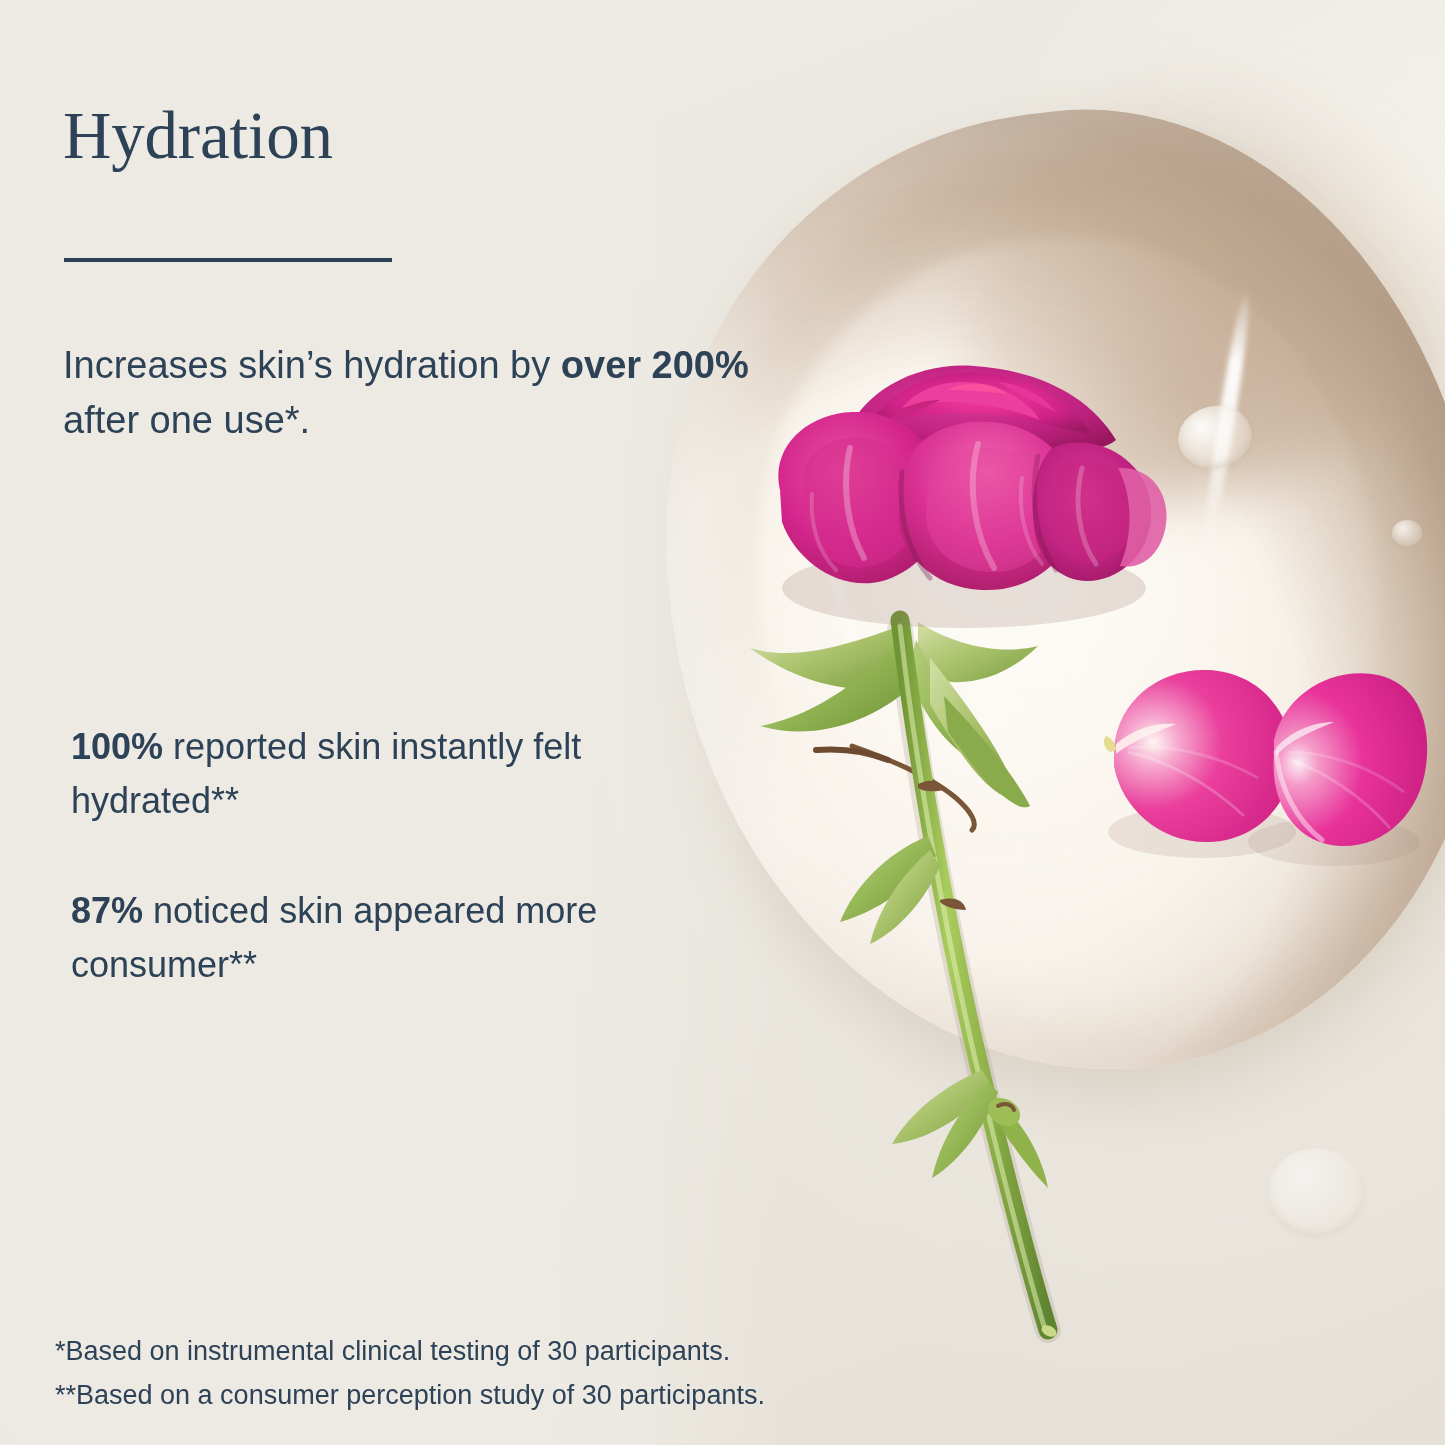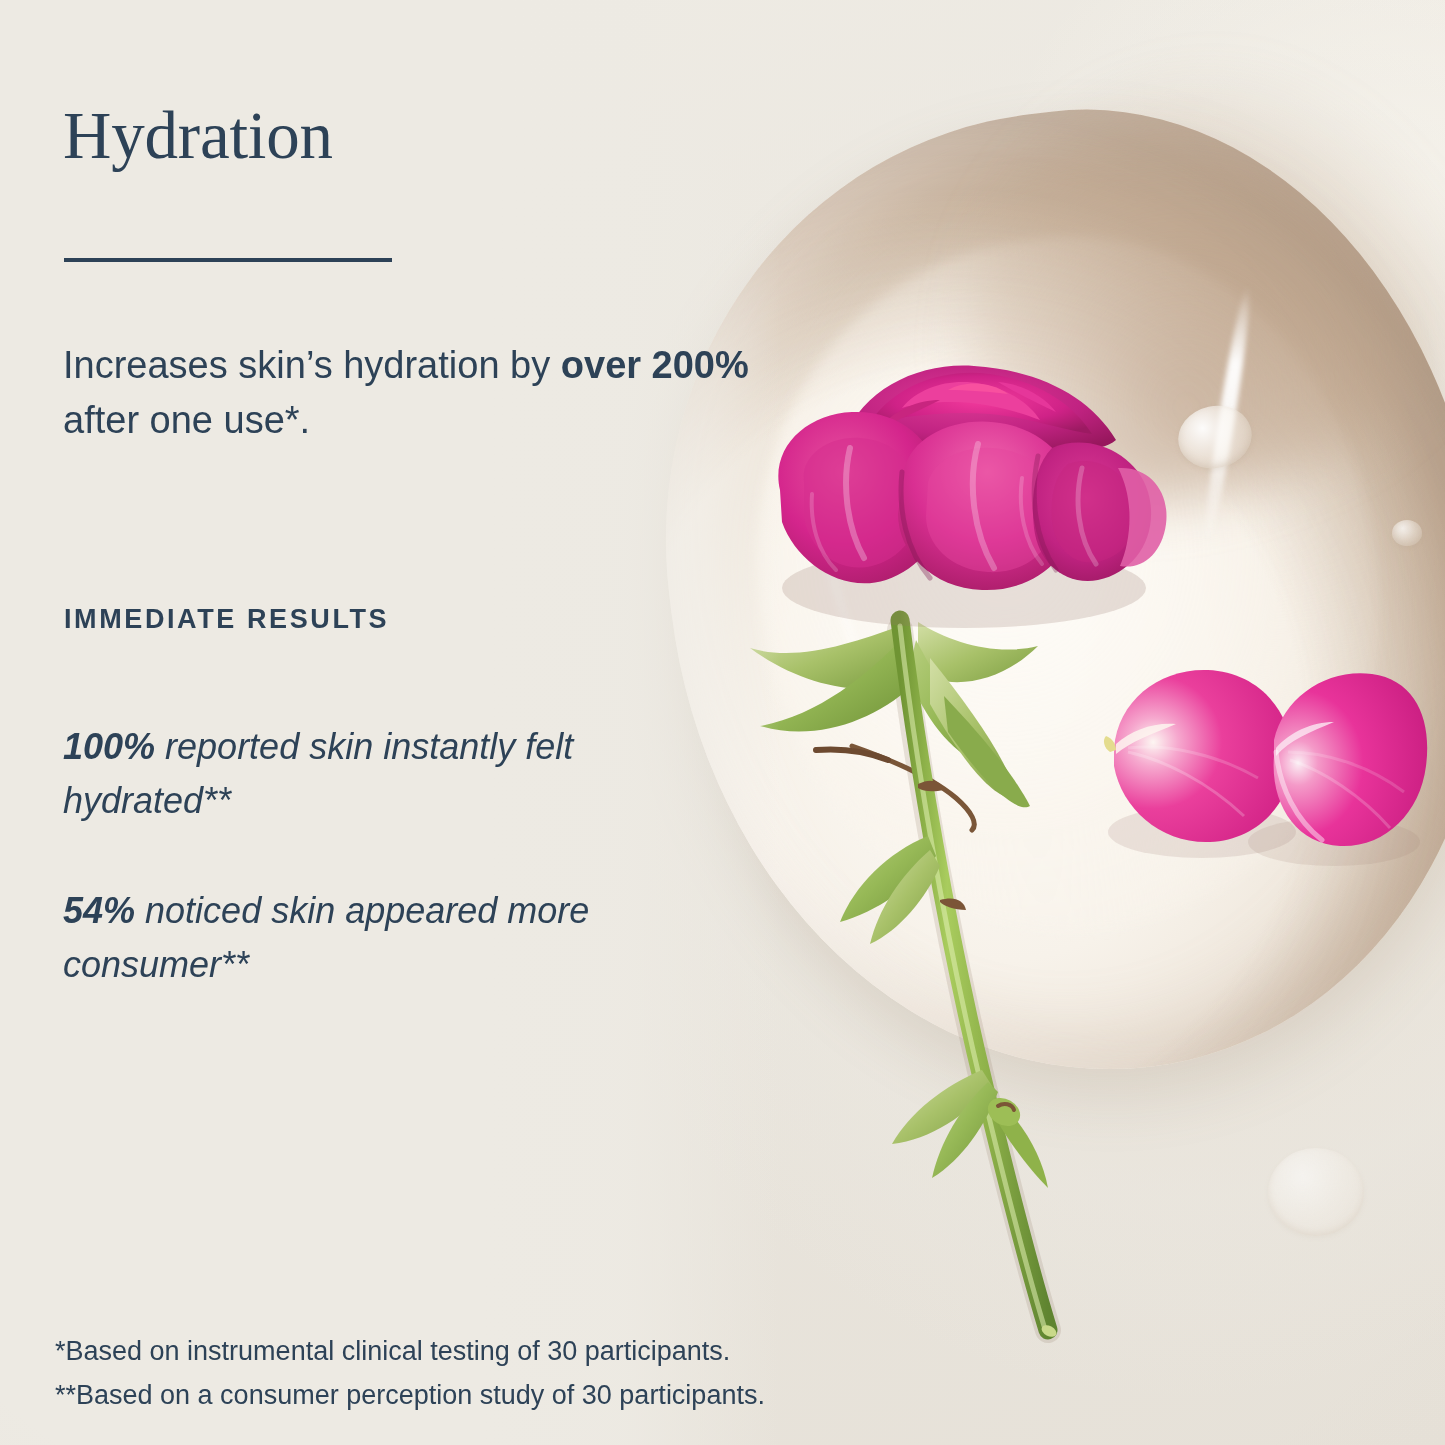--- a/index.html
+++ b/index.html
@@ -210,24 +210,23 @@
     left: 64px;
     top: 604px;
     font-size: 27px;
     font-weight: 700;
     letter-spacing: 2.6px;
     color: #2d4257;
   }
 
   .stats {
     position: absolute;
-    left: 63px;
+    left: 71px;
     top: 684px;
     width: 660px;
-    font-style: italic;
   }
   .stat {
     font-size: 36px;
     line-height: 1.5;
     color: #2d4257;
     font-weight: 400;
     margin-bottom: 56px;
   }
   .stat:last-child { margin-bottom: 0; }
   .stat b { font-weight: 700; }
@@ -417,25 +416,24 @@
   </div>
 
   <div class="content">
 
     <h1 class="title"><span>Hydration</span><br></h1>
 
     <div class="rule"></div>
 
     <p class="subhead"><span>Increases skin’s hydration by </span><b>over 200%</b><span> after one use*.</span></p>
 
-    <div class="section-label">IMMEDIATE RESULTS</div>
 
     <div class="stats">
       <p class="stat"><b>100%</b><span> reported skin instantly felt hydrated**</span></p>
-      <p class="stat"><b>54%</b><span> noticed skin appeared more consumer**</span></p>
+      <p class="stat"><b>87%</b><span> noticed skin appeared more consumer**</span></p>
     </div>
 
     <div class="footnotes">
       <div>*Based on instrumental clinical testing of 30 participants.</div>
       <div>**Based on a consumer perception study of 30 participants.</div>
     </div>
 
   </div>
 </div>
 

